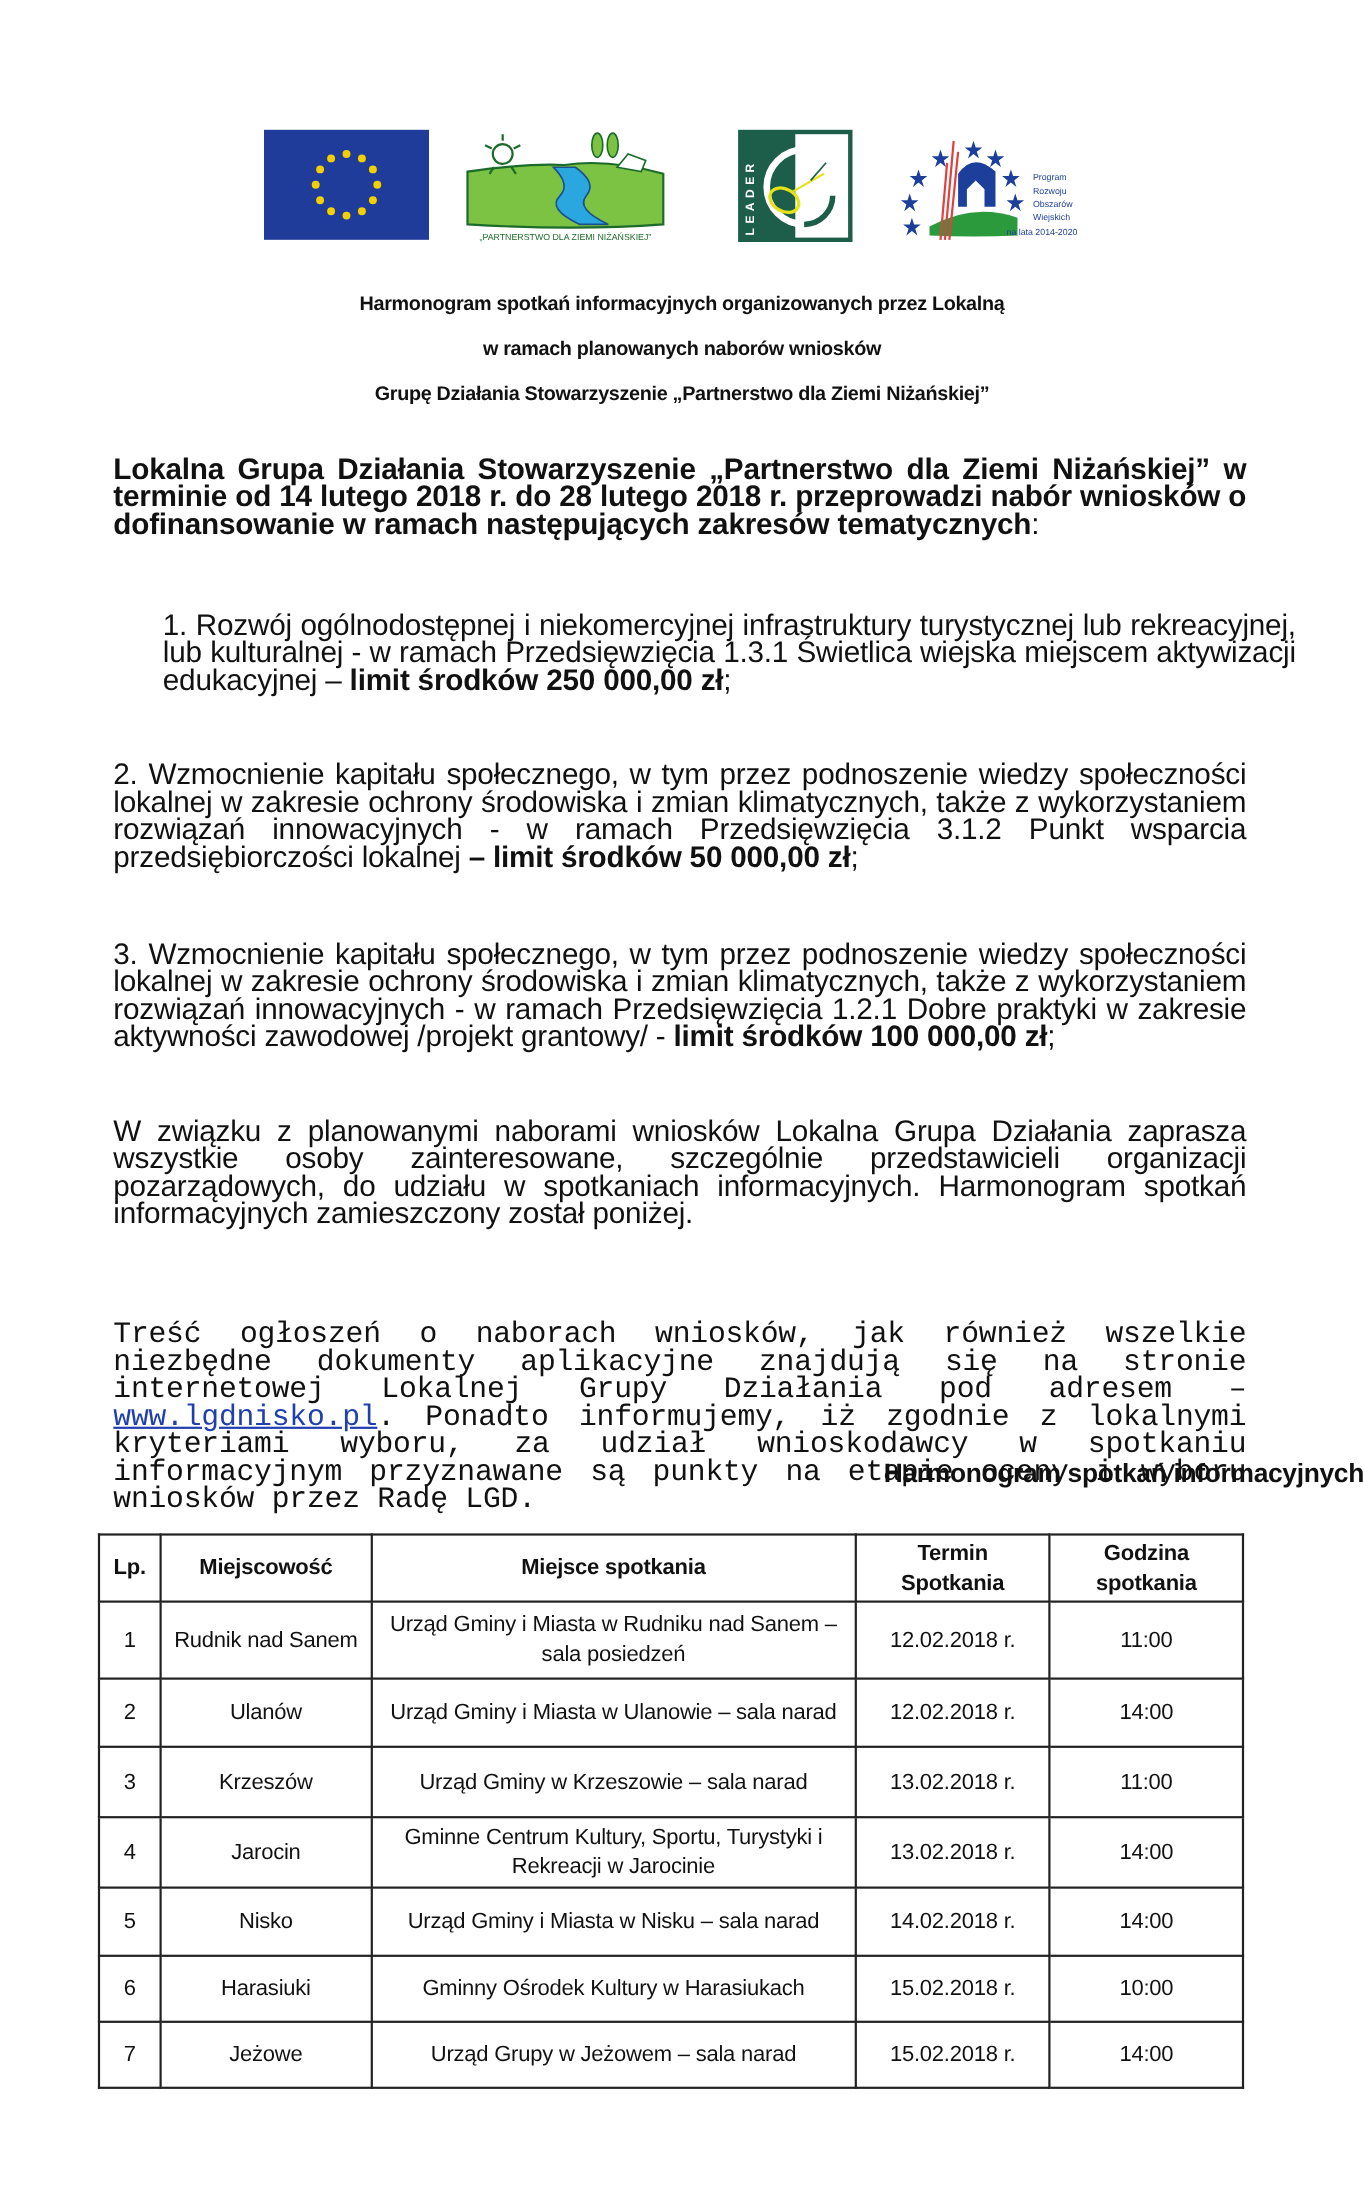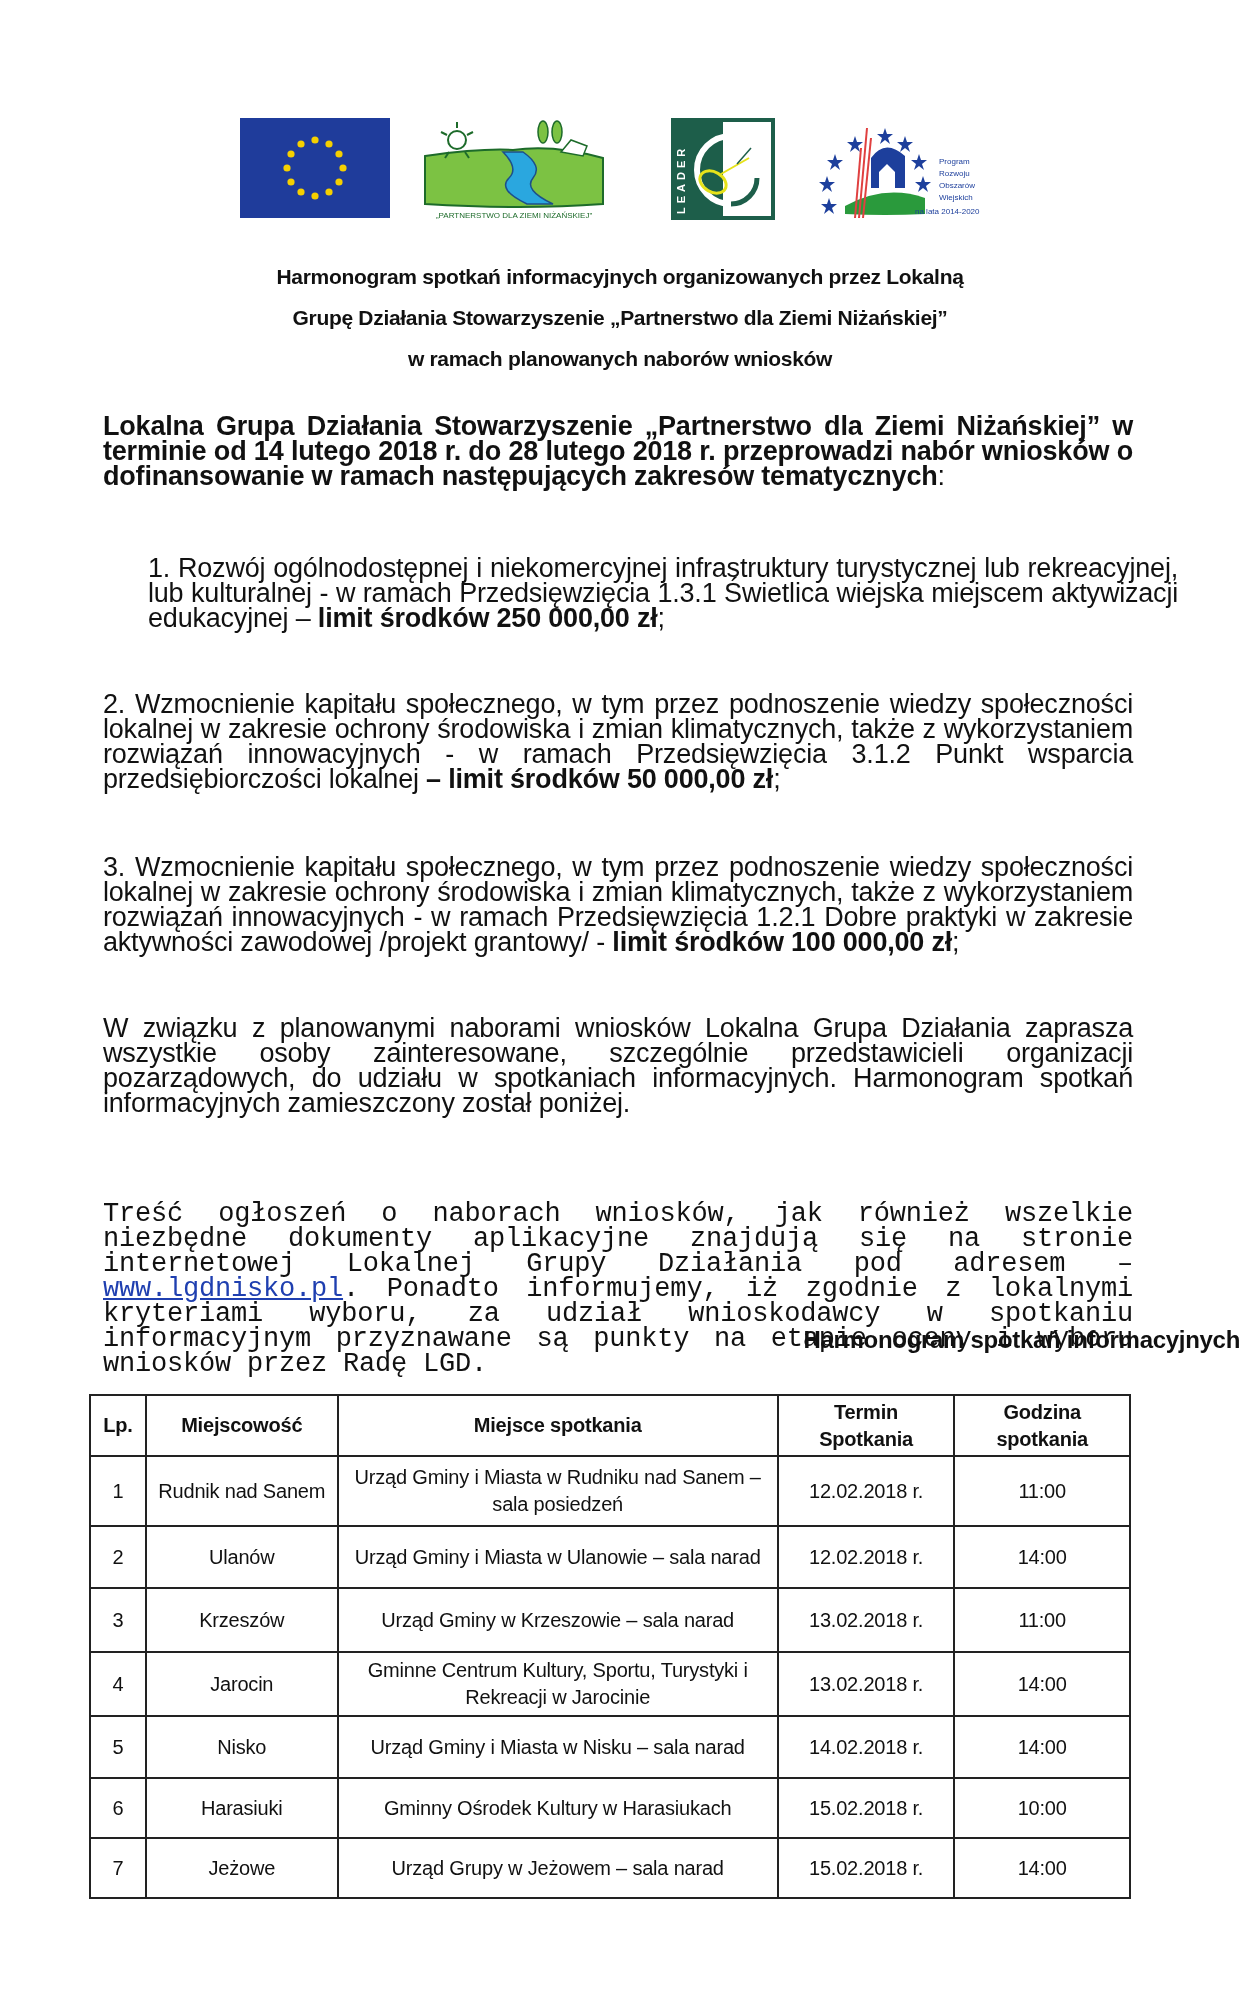--- a/index.html
+++ b/index.html
@@ -4,21 +4,21 @@
 <style>
   html, body { margin: 0; padding: 0; background: #ffffff; }
   body { width: 1240px; height: 2000px; position: relative; overflow: hidden;
          font-family: "Liberation Sans", sans-serif; color: #111; }
   .logo { position: absolute; }
   .eu { left: 240px; top: 118px; width: 150px; height: 100px; background: #1f3c9b; }
   .pdzn { left: 423px; top: 118px; width: 182px; height: 104px; }
   .leader { left: 671px; top: 118px; width: 104px; height: 102px; background: #1d5e4a; }
   .prow { left: 815px; top: 118px; width: 165px; height: 104px; text-align: center; }
   .title { position: absolute; left: 110px; width: 1020px; top: 256px; text-align: center;
-           font-weight: bold; font-size: 21px; line-height: 41px; letter-spacing: -0.3px; }
+           font-weight: bold; font-size: 18px; line-height: 41px; letter-spacing: -0.3px; }
   .para { position: absolute; left: 103px; width: 1030px; font-size: 27px; line-height: 25px;
           text-align: justify; letter-spacing: -0.2px; }
   .bold { font-weight: bold; }
   .link { color: #1f3fb0; text-decoration: underline; }
   .subtitle { position: absolute; left: 0; width: 1240px; top: 1326px; text-align: right;
               font-size: 24px; font-weight: bold; letter-spacing: -0.3px; }
   table.sched { position: absolute; left: 89px; top: 1394px; width: 1042px; border-collapse: collapse;
                 font-size: 20px; letter-spacing: -0.2px; }
   table.sched th, table.sched td { border: 2px solid #222; text-align: center; vertical-align: middle;
                                    padding: 0 6px; line-height: 27px; }
@@ -102,22 +102,22 @@
       <text x="124" y="58">Rozwoju</text>
       <text x="124" y="70">Obszarów</text>
       <text x="124" y="82">Wiejskich</text>
       <text x="100" y="96">na lata 2014-2020</text>
     </g>
   </svg>
 </div>
 
 <div class="title">
   <div>Harmonogram spotkań informacyjnych organizowanych przez Lokalną</div>
+  <div>w ramach planowanych naborów wniosków</div>
   <div>Grupę Działania Stowarzyszenie „Partnerstwo dla Ziemi Niżańskiej”</div>
-  <div>w ramach planowanych naborów wniosków</div>
 </div>
 
 <div class="para bold" style="top:414px;">
   <span>Lokalna Grupa Działania Stowarzyszenie „Partnerstwo dla Ziemi Niżańskiej” w terminie od 14 lutego 2018 r. do 28 lutego 2018 r. przeprowadzi nabór wniosków o dofinansowanie w ramach następujących zakresów tematycznych</span><span style="font-weight:normal">:</span>
 </div>
 
 <div class="para" style="top:556px;margin-left:45px;">
   <span>1. Rozwój ogólnodostępnej i niekomercyjnej infrastruktury turystycznej lub rekreacyjnej, lub kulturalnej - w ramach Przedsięwzięcia 1.3.1 Świetlica wiejska miejscem aktywizacji edukacyjnej – </span><span class="bold">limit środków 250 000,00 zł</span><span>;</span>
 </div>
 

